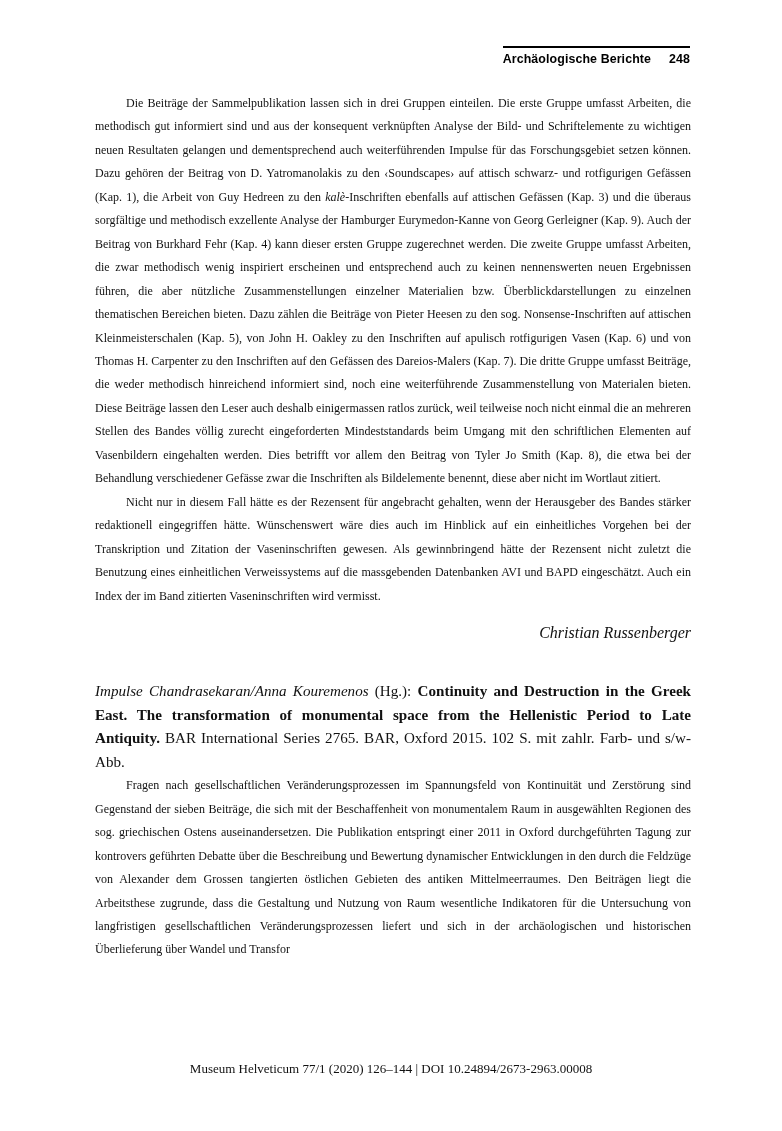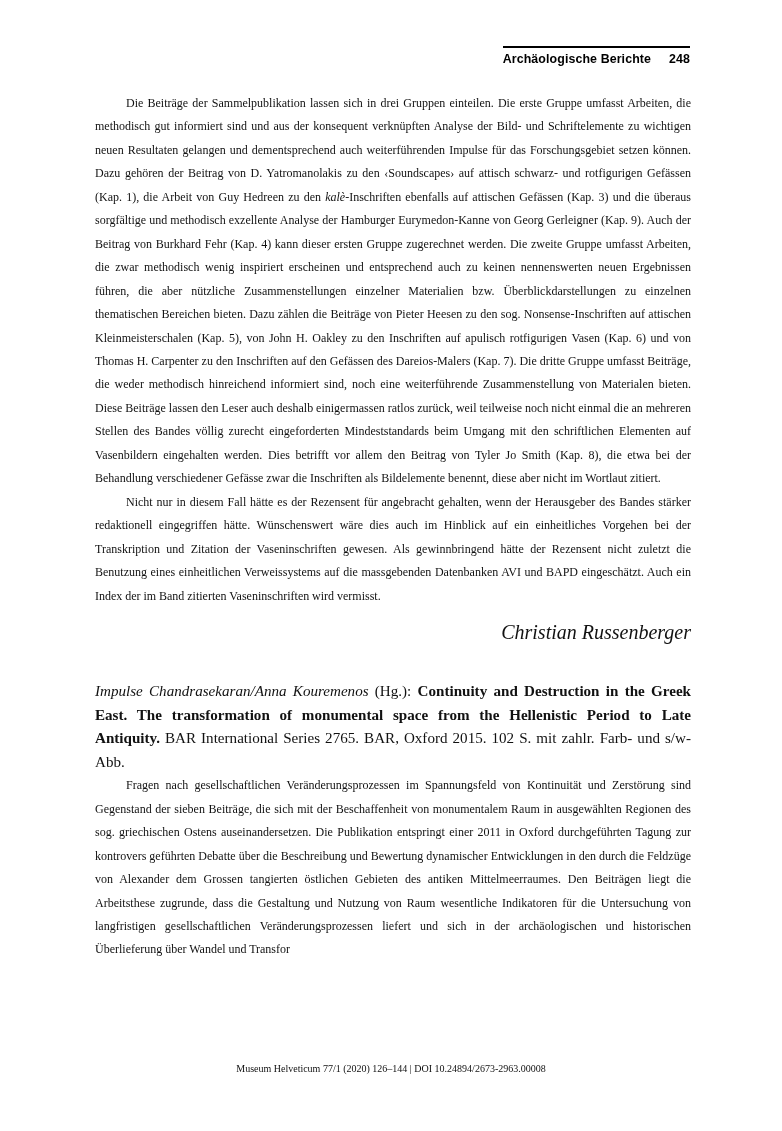--- a/index.html
+++ b/index.html
@@ -75,21 +75,21 @@
     word-spacing: -0.1px;
   }
 
   p.indent {
     text-indent: 31px;
   }
 
   .signature {
     margin: 0;
     padding-top: 13px;
-    font-size: 20px;
+    font-size: 16px;
     line-height: 23.45px;
     font-style: italic;
     text-align: right;
   }
 
   .entry {
     margin: 0;
     padding-top: 36px;
     font-size: 15.1px;
     line-height: 23.45px;
@@ -99,21 +99,21 @@
   .entry .au { font-style: italic; }
   .entry .ti { font-weight: bold; }
 
   
   .footer {
     position: absolute;
     left: 0;
     right: 0;
     top: 1060px;
     text-align: center;
-    font-size: 10px;
+    font-size: 13px;
     line-height: 17px;
     color: #111111;
   }
 </style>
 </head>
 <body>
 
 <div class="page">
 
   <div class="running-head">

